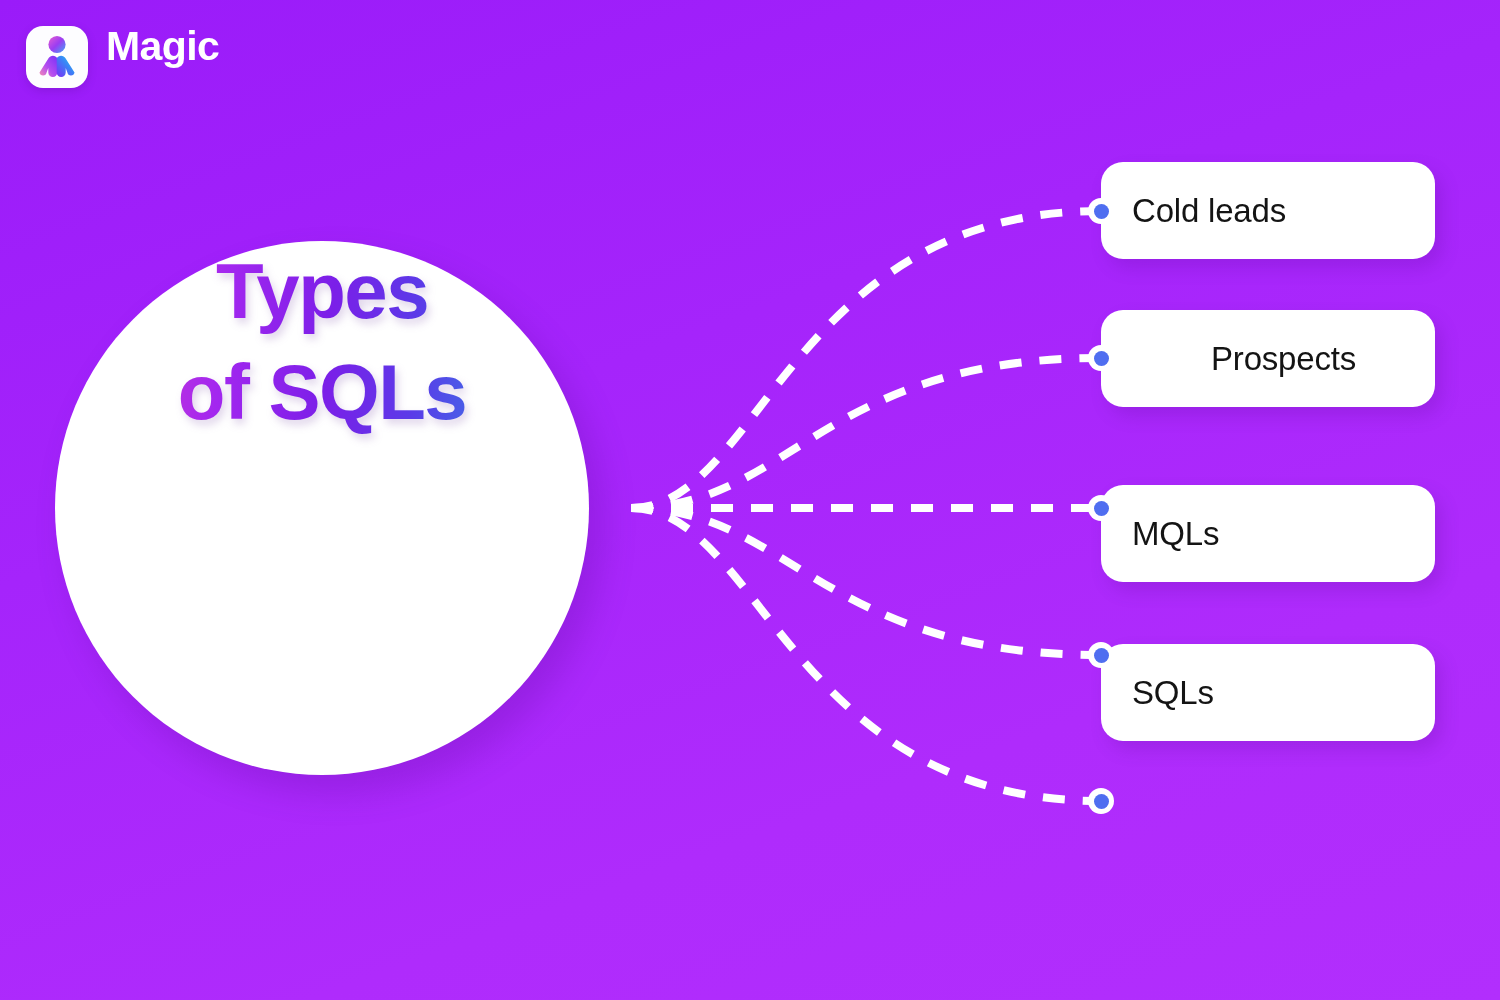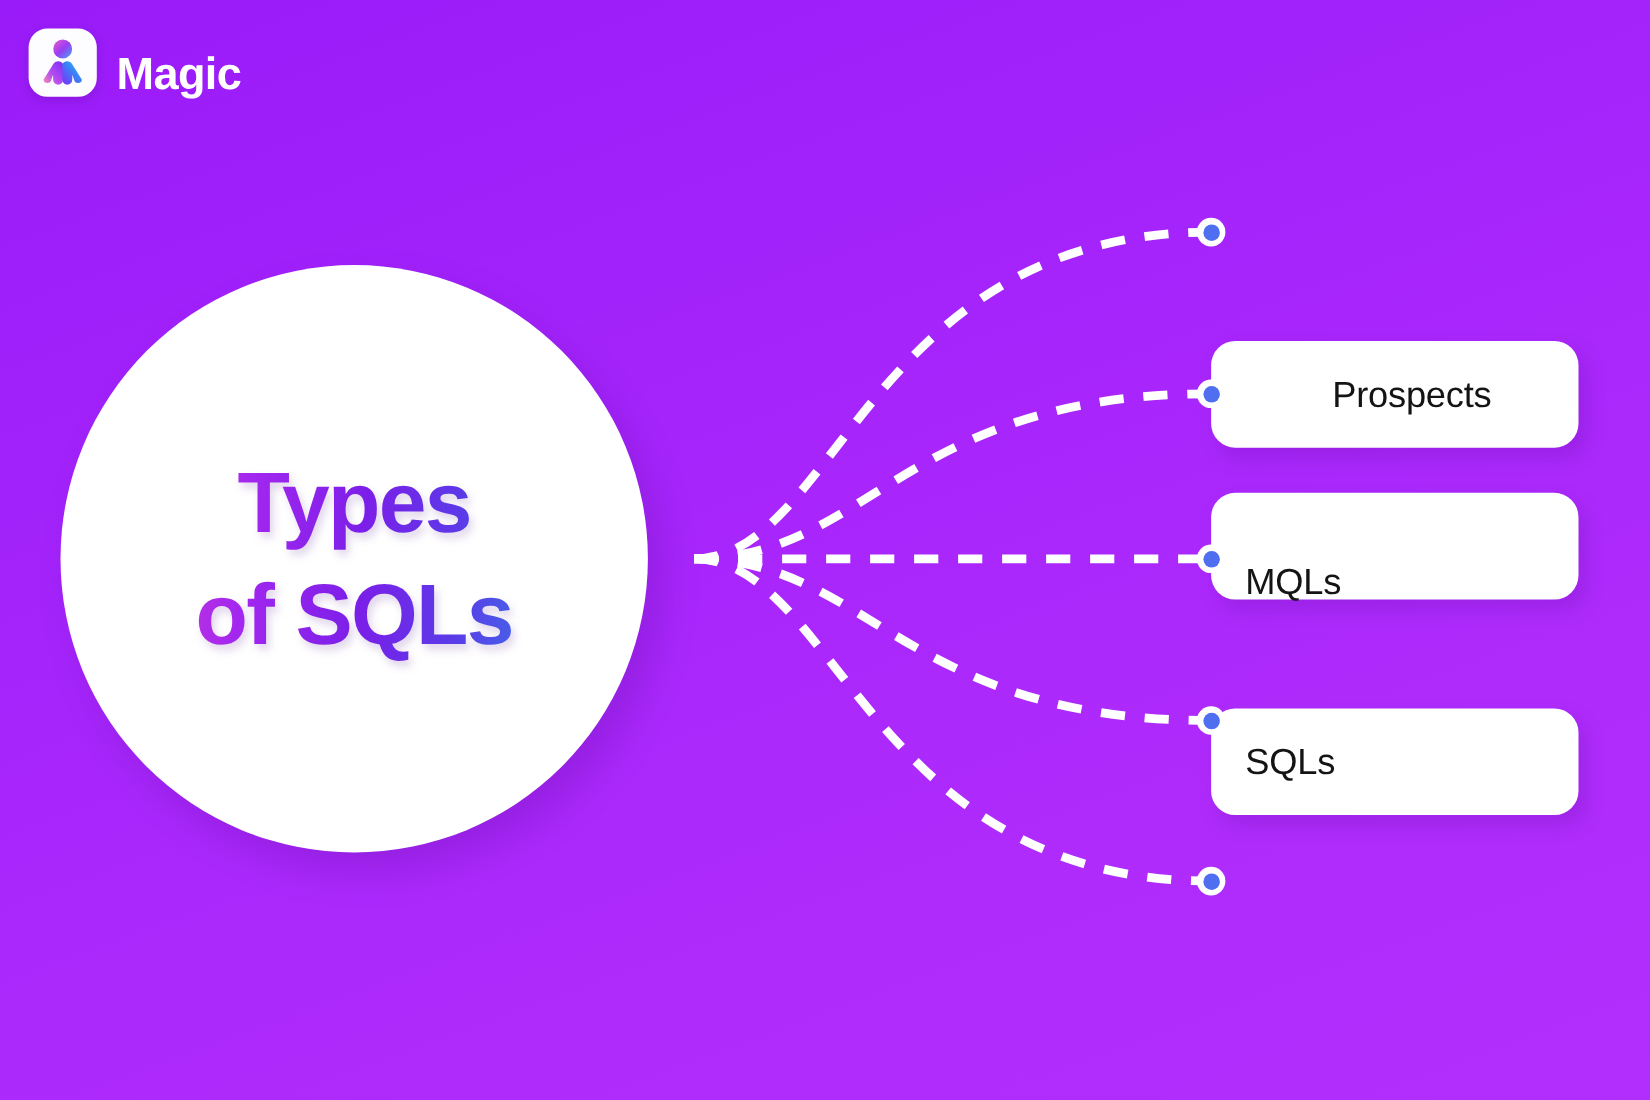--- a/index.html
+++ b/index.html
@@ -15,21 +15,21 @@
     background: linear-gradient(160deg, #9a1bf9 0%, #a524fb 38%, #af2bfc 72%, #b22efd 100%);
     font-family: "Liberation Sans", sans-serif;
   }
 
   
   .brand {
     position: absolute;
     left: 26px;
     top: 26px;
     display: flex;
-    align-items: flex-end;
+    align-items: flex-start;
     gap: 18px;
   }
   .brand-mark {
     width: 62px;
     height: 62px;
     border-radius: 17px;
     background: #fdfdff;
     box-shadow: 0 3px 10px rgba(60, 0, 110, .18);
     position: relative;
     overflow: hidden;
@@ -51,21 +51,21 @@
     left: 55px;
     top: 241px;
     width: 534px;
     height: 534px;
     border-radius: 50%;
     background: #ffffff;
     box-shadow: 14px 18px 34px rgba(72, 0, 130, .20);
     display: flex;
     flex-direction: column;
     align-items: center;
-    justify-content: center;
+    justify-content: flex-start;
   }
   .hub-title {
     text-align: center;
     font-weight: bold;
     font-size: 78px;
     line-height: 1.30;
     letter-spacing: -1.5px;
     background-image: linear-gradient(95deg, #c438da 0%, #a327ef 22%, #7b1fe8 52%, #5b3ae8 76%, #3f6fe7 100%);
     -webkit-background-clip: text;
     background-clip: text;
@@ -99,21 +99,21 @@
   .card-label {
     padding-left: 31px;
     font-size: 33px;
     color: #141414;
     letter-spacing: -0.2px;
     line-height: 1;
     white-space: nowrap;
   }
   .c0 { top: 162px; }
   .c1 { top: 310px; justify-content: center; }
-  .c2 { top: 448px; align-items: flex-end; }
+  .c2 { top: 485px; }
   .c3 { top: 606px; margin-top: 38px; }
   .c4 { top: 753px; }
 
   .node-dot {
     position: absolute;
     width: 26px;
     height: 26px;
     border-radius: 50%;
     background: #ffffff;
     display: flex;
@@ -178,20 +178,23 @@
     </g>
   </svg>
 
   <div class="hub">
     <div class="hub-title">
       <span>Types</span>
       <span class="l2">of SQLs</span>
     </div>
   </div>
 
+  <div class="card c0">
+    <span class="card-label">Cold leads</span>
+  </div>
   <div class="card c1">
     <span class="card-label">Prospects</span>
   </div>
   <div class="card c2">
     <span class="card-label">MQLs</span>
   </div>
   <div class="card c3">
     <span class="card-label">SQLs</span>
   </div>
 

